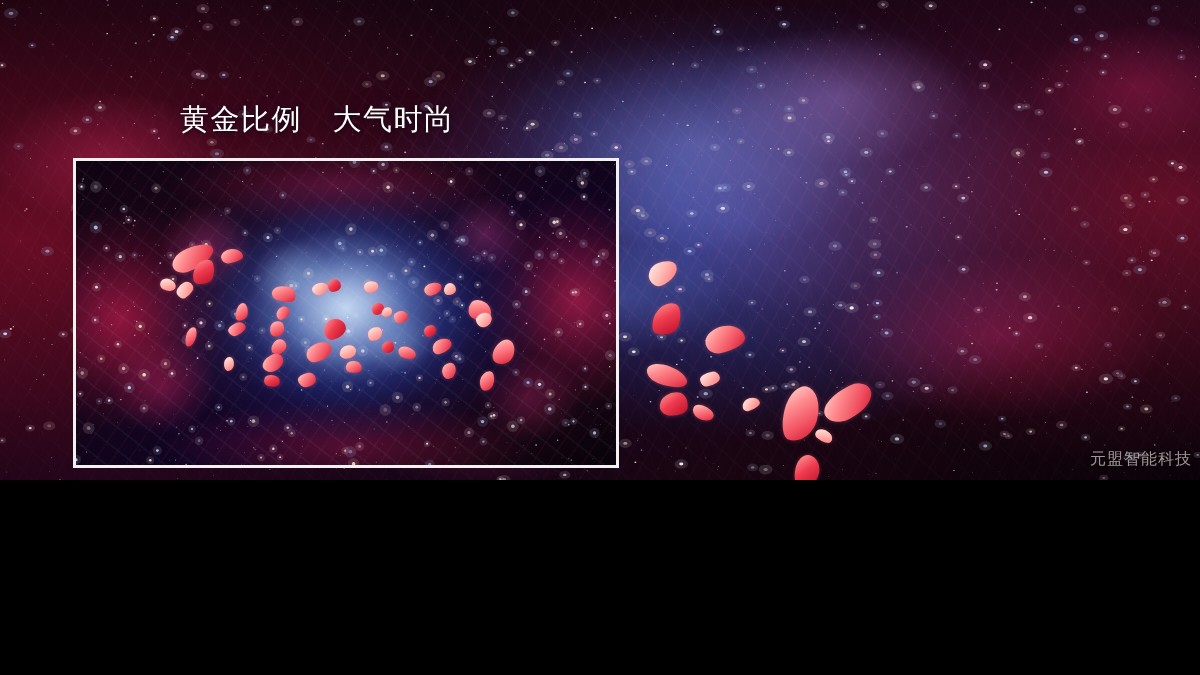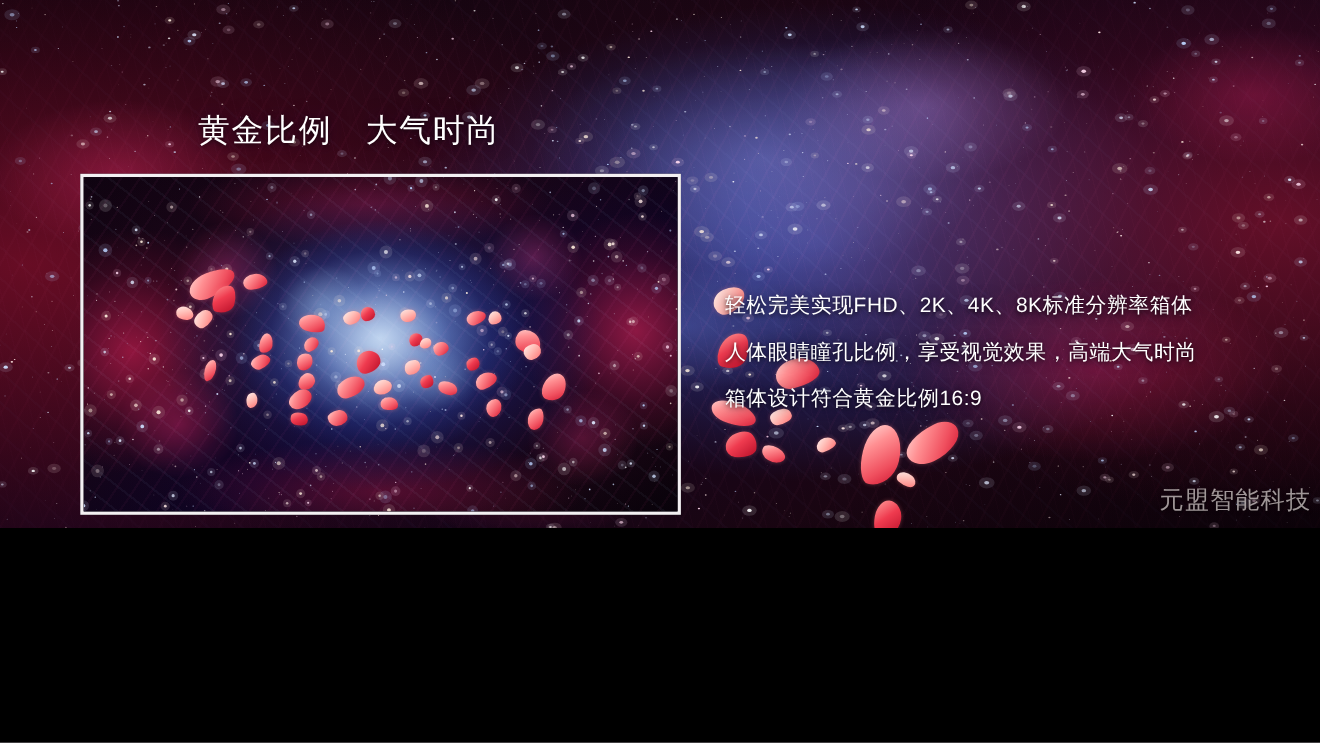--- a/index.html
+++ b/index.html
@@ -167,21 +167,21 @@
     line-height: 42px;
     letter-spacing: .5px;
     white-space: nowrap;
     text-shadow: 0 1px 4px rgba(0,0,0,.72), 0 0 12px rgba(20,6,40,.55);
   }
 
   #watermark {
     position: absolute;
     right: 8px;
     bottom: 10px;
-    font-size: 22px;
+    font-size: 16px;
     letter-spacing: 1px;
     color: rgba(216,208,206,0.72);
     text-shadow: 0 1px 3px rgba(0,0,0,.6);
     white-space: nowrap;
   }
 </style>
 </head>
 <body>
 
 <div id="slide">
@@ -2827,21 +2827,16 @@
           <div class="petal deep" style="left: 188px; top: 214px; width: 16px; height: 12px; transform: rotate(18deg); border-radius: 64% 36% 68% 32% / 47% 53%;"></div>
           <div class="petal" style="left: 222px; top: 212px; width: 18px; height: 14px; transform: rotate(-10deg); border-radius: 62% 38% 56% 44% / 40% 54% 46% 60%;"></div>
           <div class="petal" style="left: 418px; top: 178px; width: 20px; height: 26px; transform: rotate(24deg); border-radius: 51% 49% 64% 36% / 60% 55% 45% 40%;"></div>
           <div class="petal pale" style="left: 400px; top: 152px; width: 16px; height: 14px; transform: rotate(-14deg); border-radius: 59% 41% / 44% 46% 54% 56%;"></div>
           <div class="petal" style="left: 404px; top: 210px; width: 14px; height: 20px; transform: rotate(8deg); border-radius: 68% 32% 57% 43% / 54% 49% 51% 46%;"></div>
           <div class="petal pale" style="left: 368px; top: 122px; width: 12px; height: 12px; transform: rotate(0deg); border-radius: 51% 49% 66% 34% / 61% 56% 44% 39%;"></div>
         </div>
     </div>
   </div>
 
-  <div id="body-copy">
-    <div class="body-line">轻松完美实现FHD、2K、4K、8K标准分辨率箱体</div>
-    <div class="body-line">人体眼睛瞳孔比例，享受视觉效果，高端大气时尚</div>
-    <div class="body-line">箱体设计符合黄金比例16:9</div>
-  </div>
 
   <div id="watermark">元盟智能科技</div>
 
 </div>
 
 </body></html>

